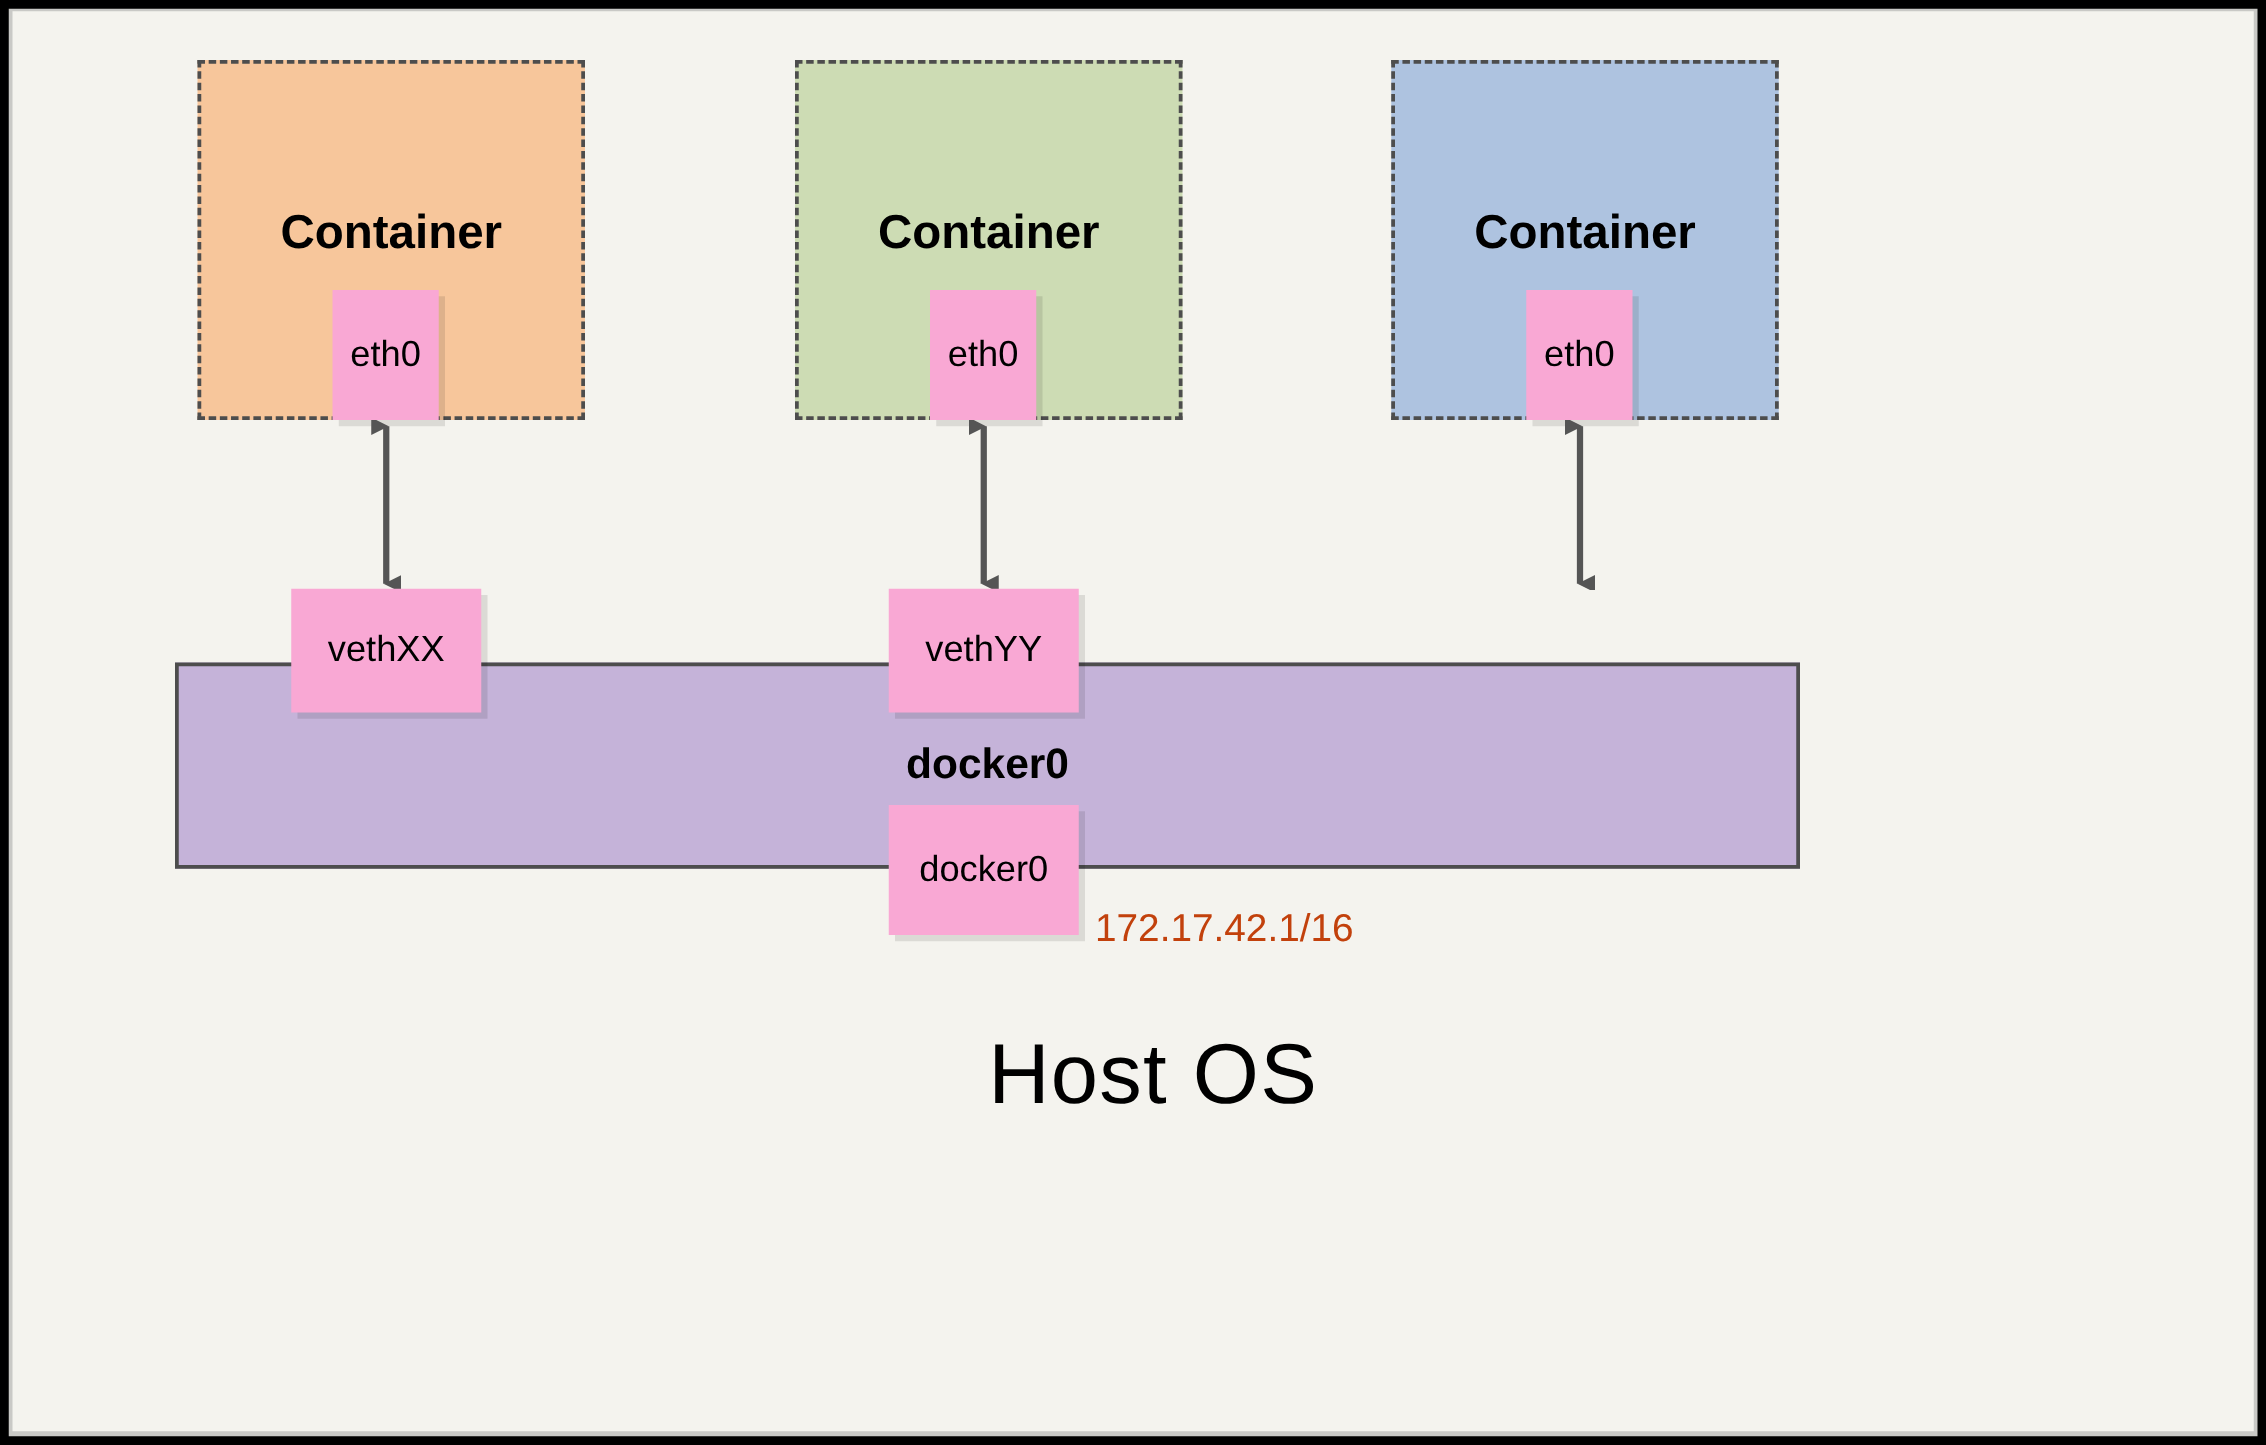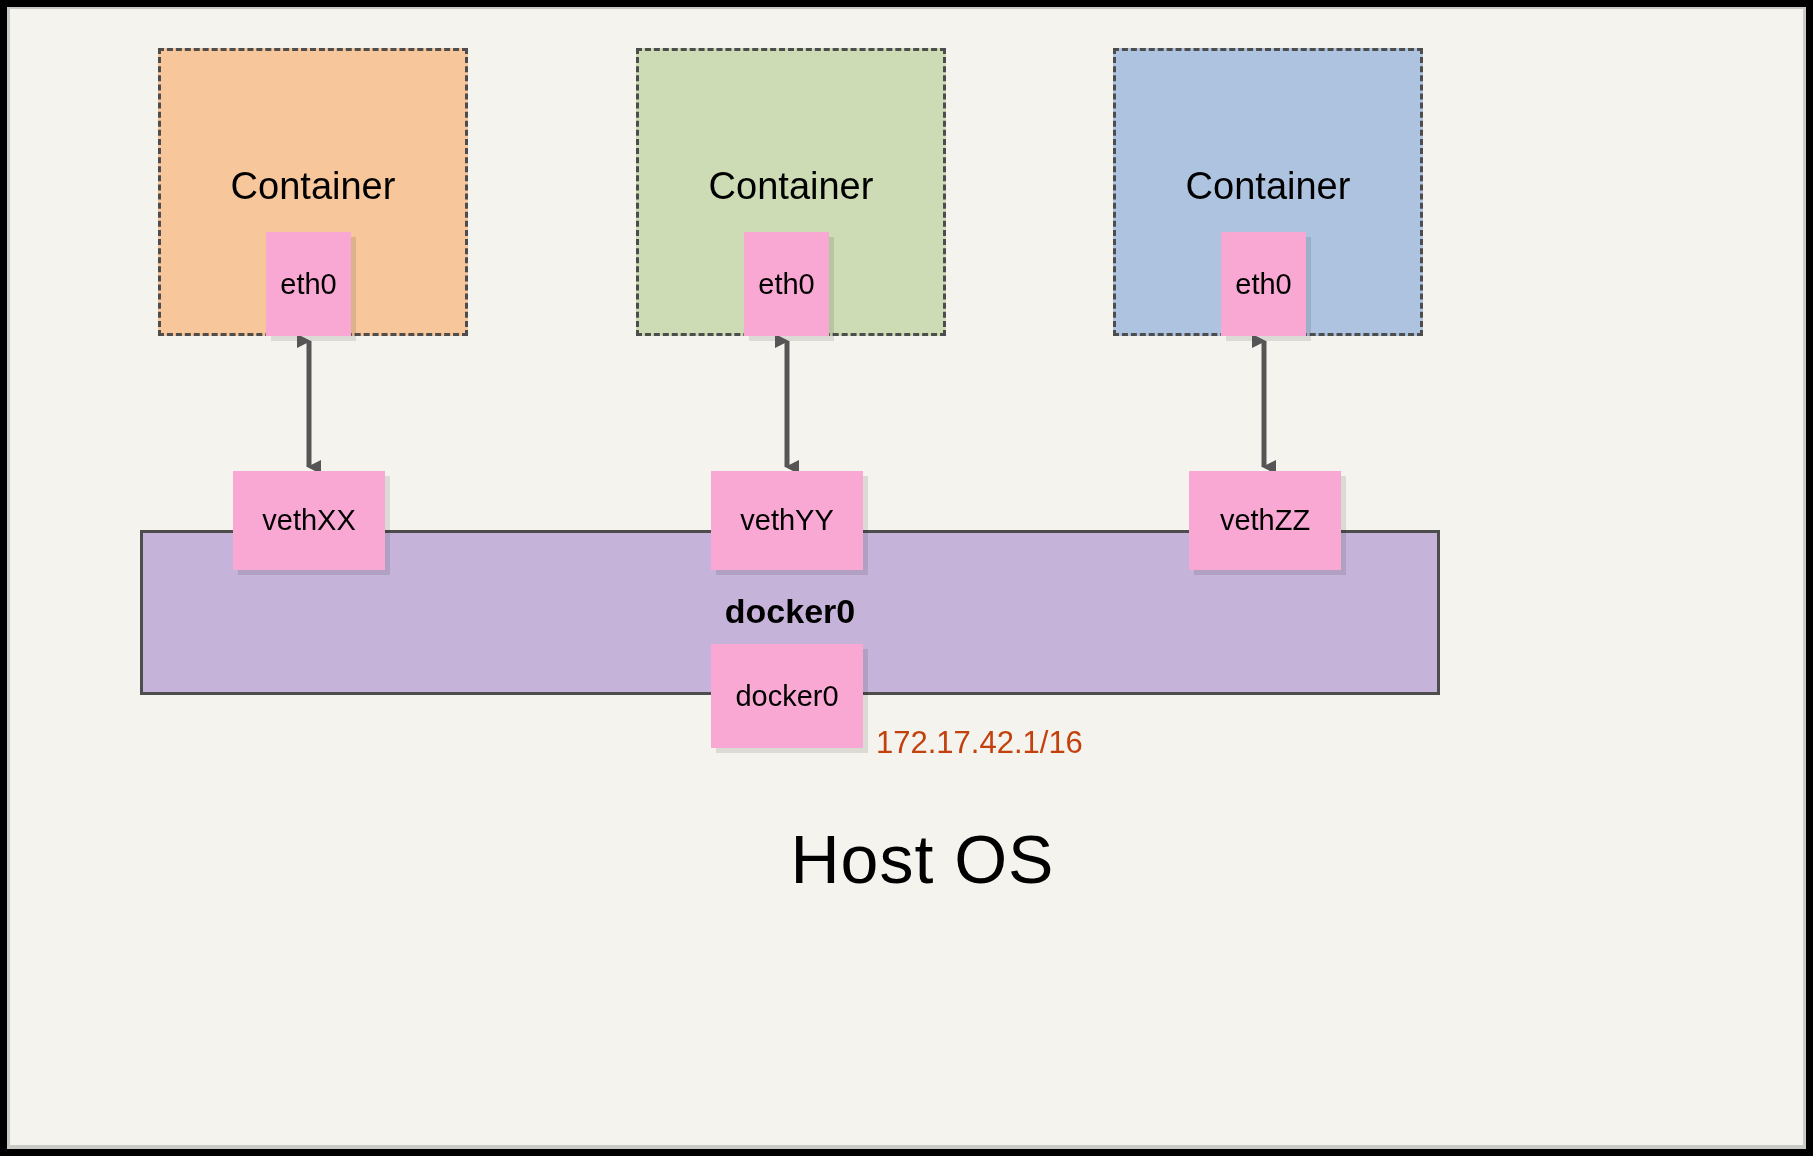--- a/index.html
+++ b/index.html
@@ -38,21 +38,21 @@
     position: absolute;
     border: 3px dashed #4d4d4d;
     box-sizing: border-box;
   }
   .container-title {
     position: absolute;
     left: 0;
     right: 0;
     text-align: center;
     font-size: 38px;
-    font-weight: normal;
+    font-weight: bold;
     color: #000000;
     letter-spacing: 0px;
   }
 
   
   #bridge {
     position: absolute;
     left: 140px;
     top: 530px;
     width: 1300px;
@@ -171,20 +171,19 @@
     <line x1="23" y1="5" x2="23" y2="131" stroke="#555555" stroke-width="5" marker-start="url(#ah3-up)" marker-end="url(#ah3-dn)"></line>
   </svg>
 
   <div id="bridge"></div>
   <div id="bridge-label">docker0</div>
 
   <div class="note" style="left:233px; top:471px; width:152px; height:99px;">vethXX</div>
 
   <div class="note" style="left:711px; top:471px; width:152px; height:99px;">vethYY</div>
 
-  <div class="note" style="left:1189px; top:471px; width:152px; height:99px;">vethZZ</div>
 
   <div class="note" style="left:711px; top:644px; width:152px; height:104px;">docker0</div>
 
   <div id="ip-label">172.17.42.1/16</div>
 
   <div id="host-os">Host OS</div>
 </div>
 
 </body></html>

